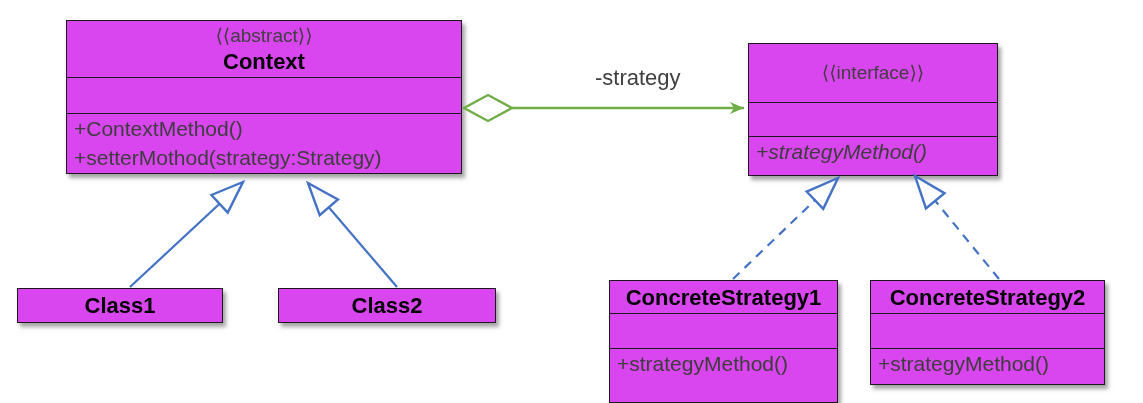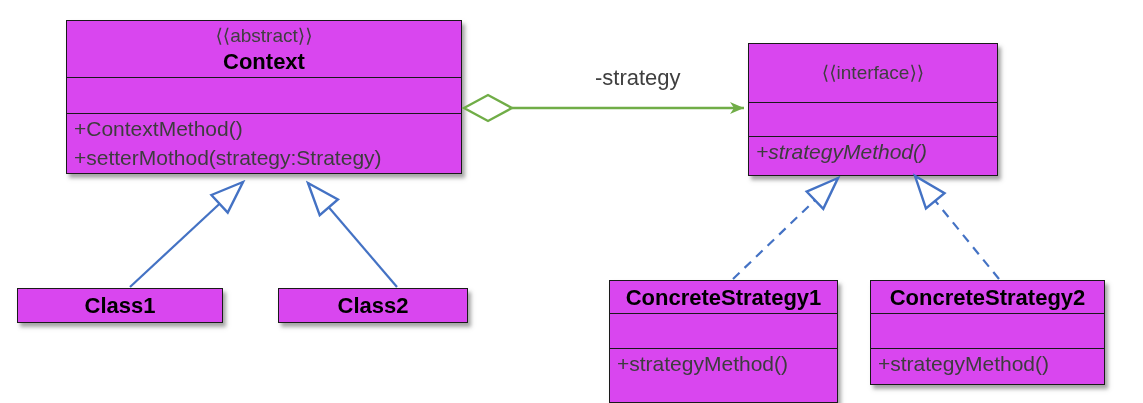--- a/index.html
+++ b/index.html
@@ -59,21 +59,21 @@
     <div class="attr-section" style="height:33px;"></div>
     <div class="method-section italic" style="flex:1;">
       <div class="method-line">+strategyMethod()</div>
     </div>
   </div>
 
   <div class="uml-box single-title" style="left:17px;top:288px;width:206px;height:35px;">
     <div class="class-title">Class1</div>
   </div>
 
-  <div class="uml-box single-title" style="left:278px;top:288px;width:190px;height:35px;">
+  <div class="uml-box single-title" style="left:278px;top:288px;width:218px;height:35px;">
     <div class="class-title">Class2</div>
   </div>
 
   <div class="uml-box" style="left:609px;top:280px;width:229px;height:123px;">
     <div class="uml-header" style="height:33px;">
       <div class="class-title">ConcreteStrategy1</div>
     </div>
     <div class="attr-section" style="height:34px;"></div>
     <div class="method-section" style="flex:1;">
       <div class="method-line">+strategyMethod()</div>

